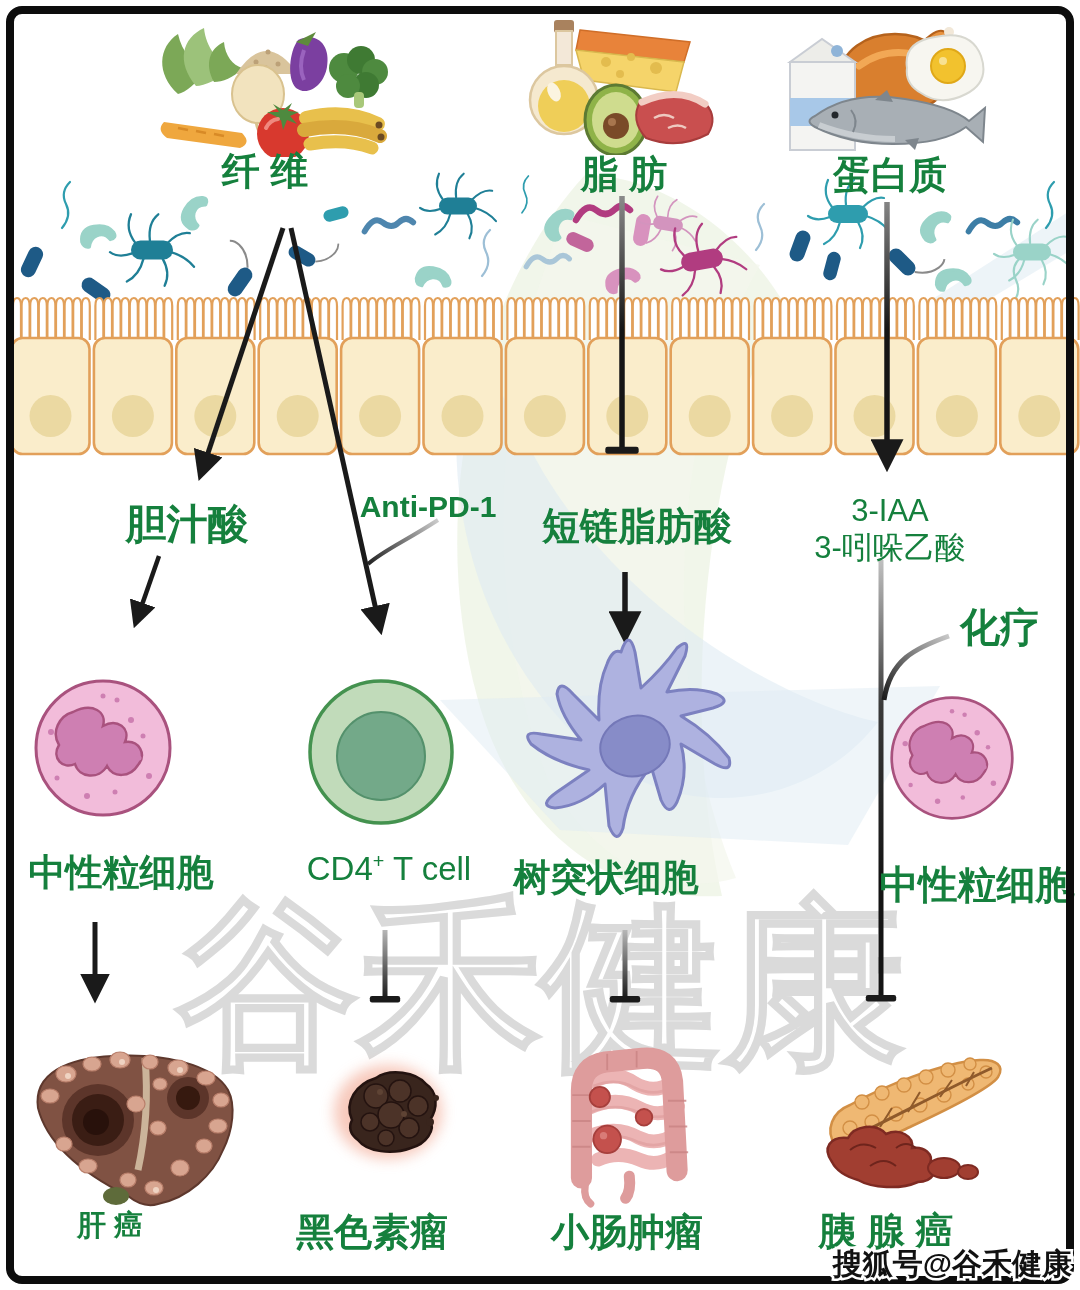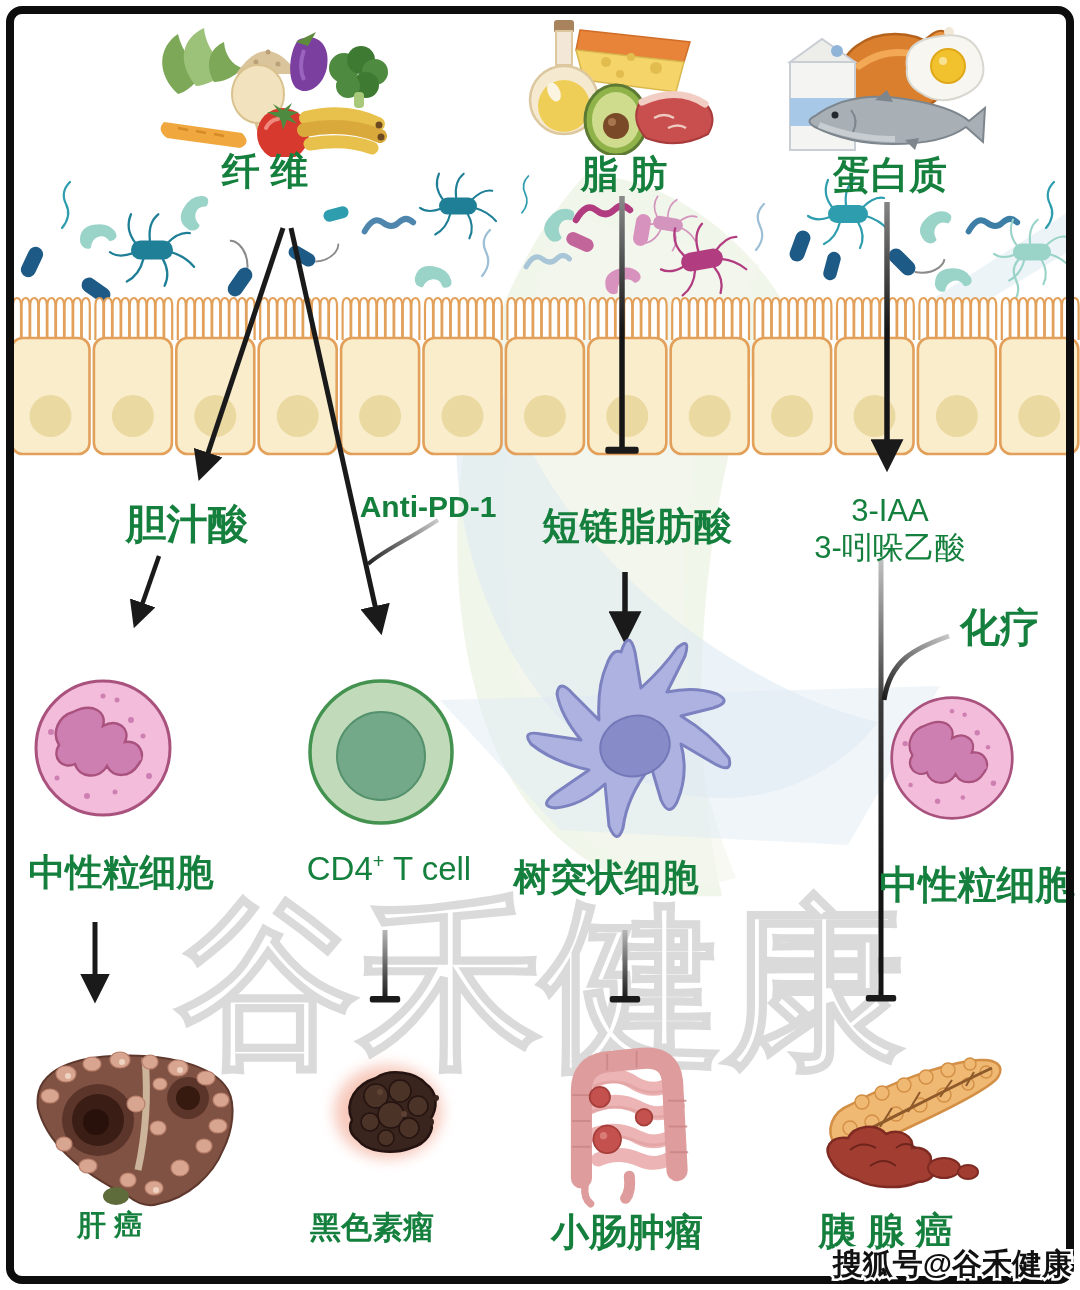--- a/index.html
+++ b/index.html
@@ -415,21 +415,21 @@
     <div>3-吲哚乙酸</div>
   </div>
   <div class="lbl bold" style="left:1000px;top:600px;font-size:40px;text-align:right;">化疗</div>
 
   <div class="lbl bold" style="left:121px;top:848px;font-size:37px;">中性粒细胞</div>
   <div class="lbl" style="left:381px;top:850px;font-size:33px;margin-left:8px;"><span>CD4</span><sup>+</sup><span> T cell</span></div>
   <div class="lbl bold" style="left:606px;top:853px;font-size:37px;">树突状细胞</div>
   <div class="lbl bold" style="left:977px;top:858px;font-size:39px;">中性粒细胞</div>
 
   <div class="lbl bold" style="left:110px;top:1206px;font-size:29px;">肝 癌</div>
-  <div class="lbl bold" style="left:372px;top:1207px;font-size:31px;">黑色素瘤</div>
+  <div class="lbl bold" style="left:372px;top:1207px;font-size:38px;">黑色素瘤</div>
   <div class="lbl bold" style="left:627px;top:1207px;font-size:38px;">小肠肿瘤</div>
   <div class="lbl bold" style="left:886px;top:1206px;font-size:38px;">胰 腺 癌</div>
 
   <div class="frame"></div>
   <svg class="layer z60" width="1080" height="1290" viewBox="0 0 1080 1290">
     <text x="1072" y="1274" text-anchor="end" font-size="30" font-weight="700" fill="#111111" stroke="#ffffff" stroke-width="5" paint-order="stroke" font-family="Liberation Sans, DejaVu Sans, sans-serif">搜狐号@谷禾健康</text>
   </svg>
 
 </div>
 

